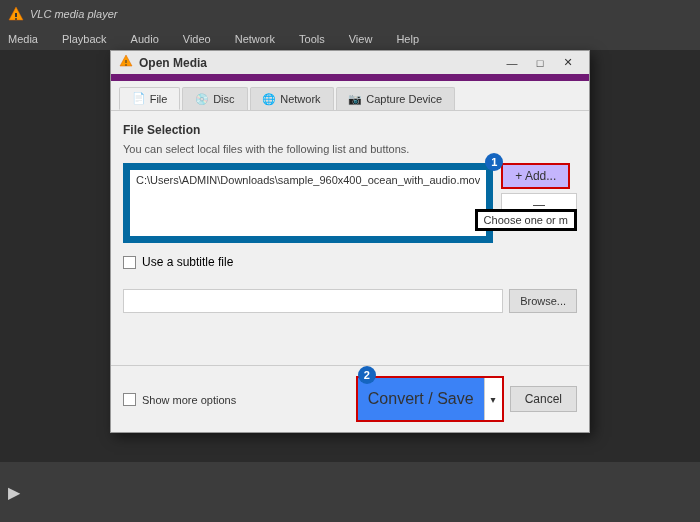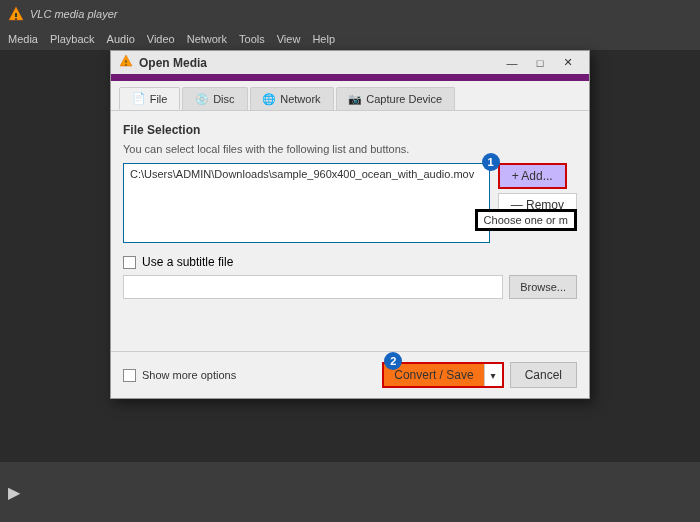--- a/index.html
+++ b/index.html
@@ -48,21 +48,21 @@
 
     .vlc-menu-bar {
       position: absolute;
       top: 28px; left: 0;
       width: 700px;
       height: 22px;
       background: #3c3c3c;
       display: flex;
       align-items: center;
       padding: 0 8px;
-      gap: 12px;
+      gap: 24px;
     }
 
     .vlc-menu-item {
       color: #ccc;
       font-size: 11px;
       cursor: pointer;
     }
 
     .vlc-controls {
       position: absolute;
@@ -175,21 +175,21 @@
       margin-bottom: 6px;
     }
 
     .description-text {
       font-size: 11px;
       color: #555;
       margin-bottom: 8px;
     }
 
     .file-list-area {
-      border: 1px solid #0369a1;
+      border: 7px solid #0369a1;
       background: white;
       height: 80px;
       padding: 4px 6px;
       font-size: 11px;
       color: #333;
       overflow: hidden;
     }
 
     .file-row {
       white-space: nowrap;
@@ -223,21 +223,21 @@
     }
 
     .subtitle-section {
       margin-top: 12px;
       display: flex;
       align-items: center;
       gap: 6px;
     }
 
     .subtitle-row {
-      margin-top: 6px;
+      margin-top: 20px;
       display: flex;
       align-items: center;
       gap: 6px;
     }
 
     .subtitle-input {
       flex: 1;
       height: 24px;
       border: 1px solid #ccc;
       background: white;
@@ -260,43 +260,43 @@
       align-items: center;
       justify-content: space-between;
       padding: 10px 12px;
       border-top: 1px solid #ccc;
       background: #f0f0f0;
       margin-top: 40px;
     }
 
     .show-more-options {
       display: flex;
-      align-items: center;
+      align-items: flex-end;
       gap: 6px;
       font-size: 11px;
       color: #333;
     }
 
     .footer-btns {
       display: flex;
       gap: 6px;
       align-items: center;
     }
 
     .convert-save-group {
       display: flex;
       align-items: stretch;
       border: 2px solid #cc0000;
     }
 
     .convert-save-btn {
-      background: #f97316;
+      background: #3b82f6;
       border: none;
-      padding: 4px 10px;
-      font-size: 12px;
+      padding: 12px 10px;
+      font-size: 16px;
       cursor: pointer;
       color: #333;
     }
 
     .convert-save-dropdown {
       background: white;
       border: none;
       border-left: 1px solid #ccc;
       padding: 4px 6px;
       font-size: 10px;

